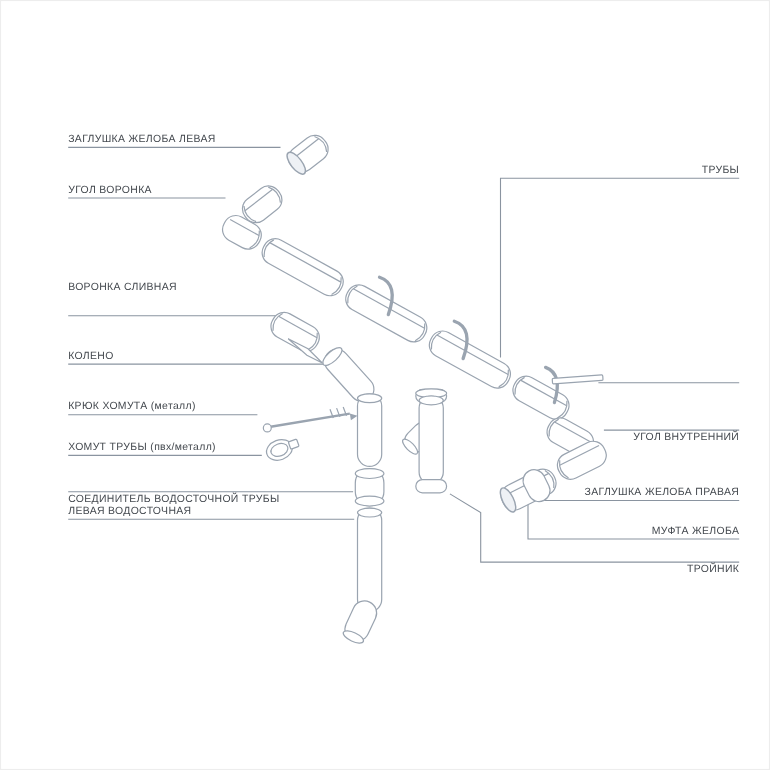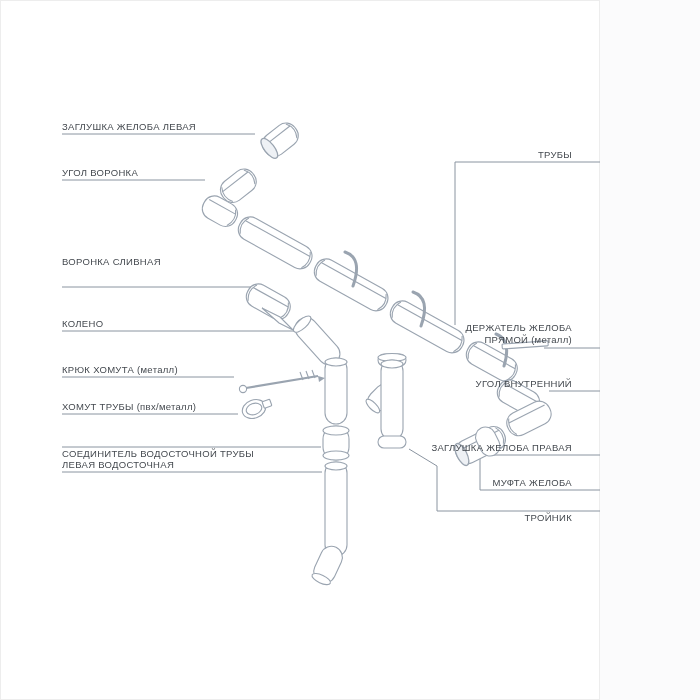--- a/index.html
+++ b/index.html
@@ -1,17 +1,17 @@
 <!DOCTYPE html>
 <html><head>
 <meta charset="utf-8">
 <style>
   html,body{margin:0;padding:0;background:#fbfbfc;}
   .canvas{
-    position:relative;width:600px;height:700px;background:#ffffff;
+    position:relative;width:700px;height:700px;background:#ffffff;
     outline:1px solid #ededed;outline-offset:-1px;overflow:hidden;
     font-family:"Liberation Sans",sans-serif;
   }
   svg{position:absolute;left:0;top:0;}
   
   .parts rect,.parts ellipse,.parts circle{fill:#ffffff;stroke:#9aa4b0;stroke-width:1.1;}
   .parts path,.parts line,.parts polyline{fill:none;stroke:#9aa4b0;stroke-width:1.1;}
   .parts .disc{fill:#eef1f5;stroke-width:1.3;}
   .parts .cone{fill:#ffffff;stroke:#9aa4b0;}
   .parts .strap{fill:none;stroke:#9aa4b0;stroke-width:3;stroke-linecap:round;}
@@ -196,22 +196,18 @@
   <div class="lbl left" style="top:121px">ЗАГЛУШКА ЖЕЛОБА ЛЕВАЯ</div>
   <div class="lbl left" style="top:167px">УГОЛ ВОРОНКА</div>
   <div class="lbl left" style="top:256px">ВОРОНКА СЛИВНАЯ</div>
   <div class="lbl left" style="top:318px">КОЛЕНО</div>
   <div class="lbl left" style="top:364px">КРЮК ХОМУТА (металл)</div>
   <div class="lbl left" style="top:401px">ХОМУТ ТРУБЫ (пвх/металл)</div>
   <div class="lbl left" style="top:448px">СОЕДИНИТЕЛЬ ВОДОСТОЧНОЙ ТРУБЫ</div>
   <div class="lbl left" style="top:459px">ЛЕВАЯ ВОДОСТОЧНАЯ</div>
 
   <div class="lbl right" style="top:149px">ТРУБЫ</div>
-  <div class="lbl right" style="top:322px">
-    <div>ДЕРЖАТЕЛЬ ЖЕЛОБА</div>
-    <div>ПРЯМОЙ (металл)</div>
-  </div>
-  <div class="lbl right" style="top:378px">УГОЛ ВНУТРЕННИЙ</div>
+  <div class="lbl right" style="top:392px">УГОЛ ВНУТРЕННИЙ</div>
   <div class="lbl right" style="top:442px">ЗАГЛУШКА ЖЕЛОБА ПРАВАЯ</div>
   <div class="lbl right" style="top:477px">МУФТА ЖЕЛОБА</div>
   <div class="lbl right" style="top:512px">ТРОЙНИК</div>
 
 </div>
 
 </body></html>

